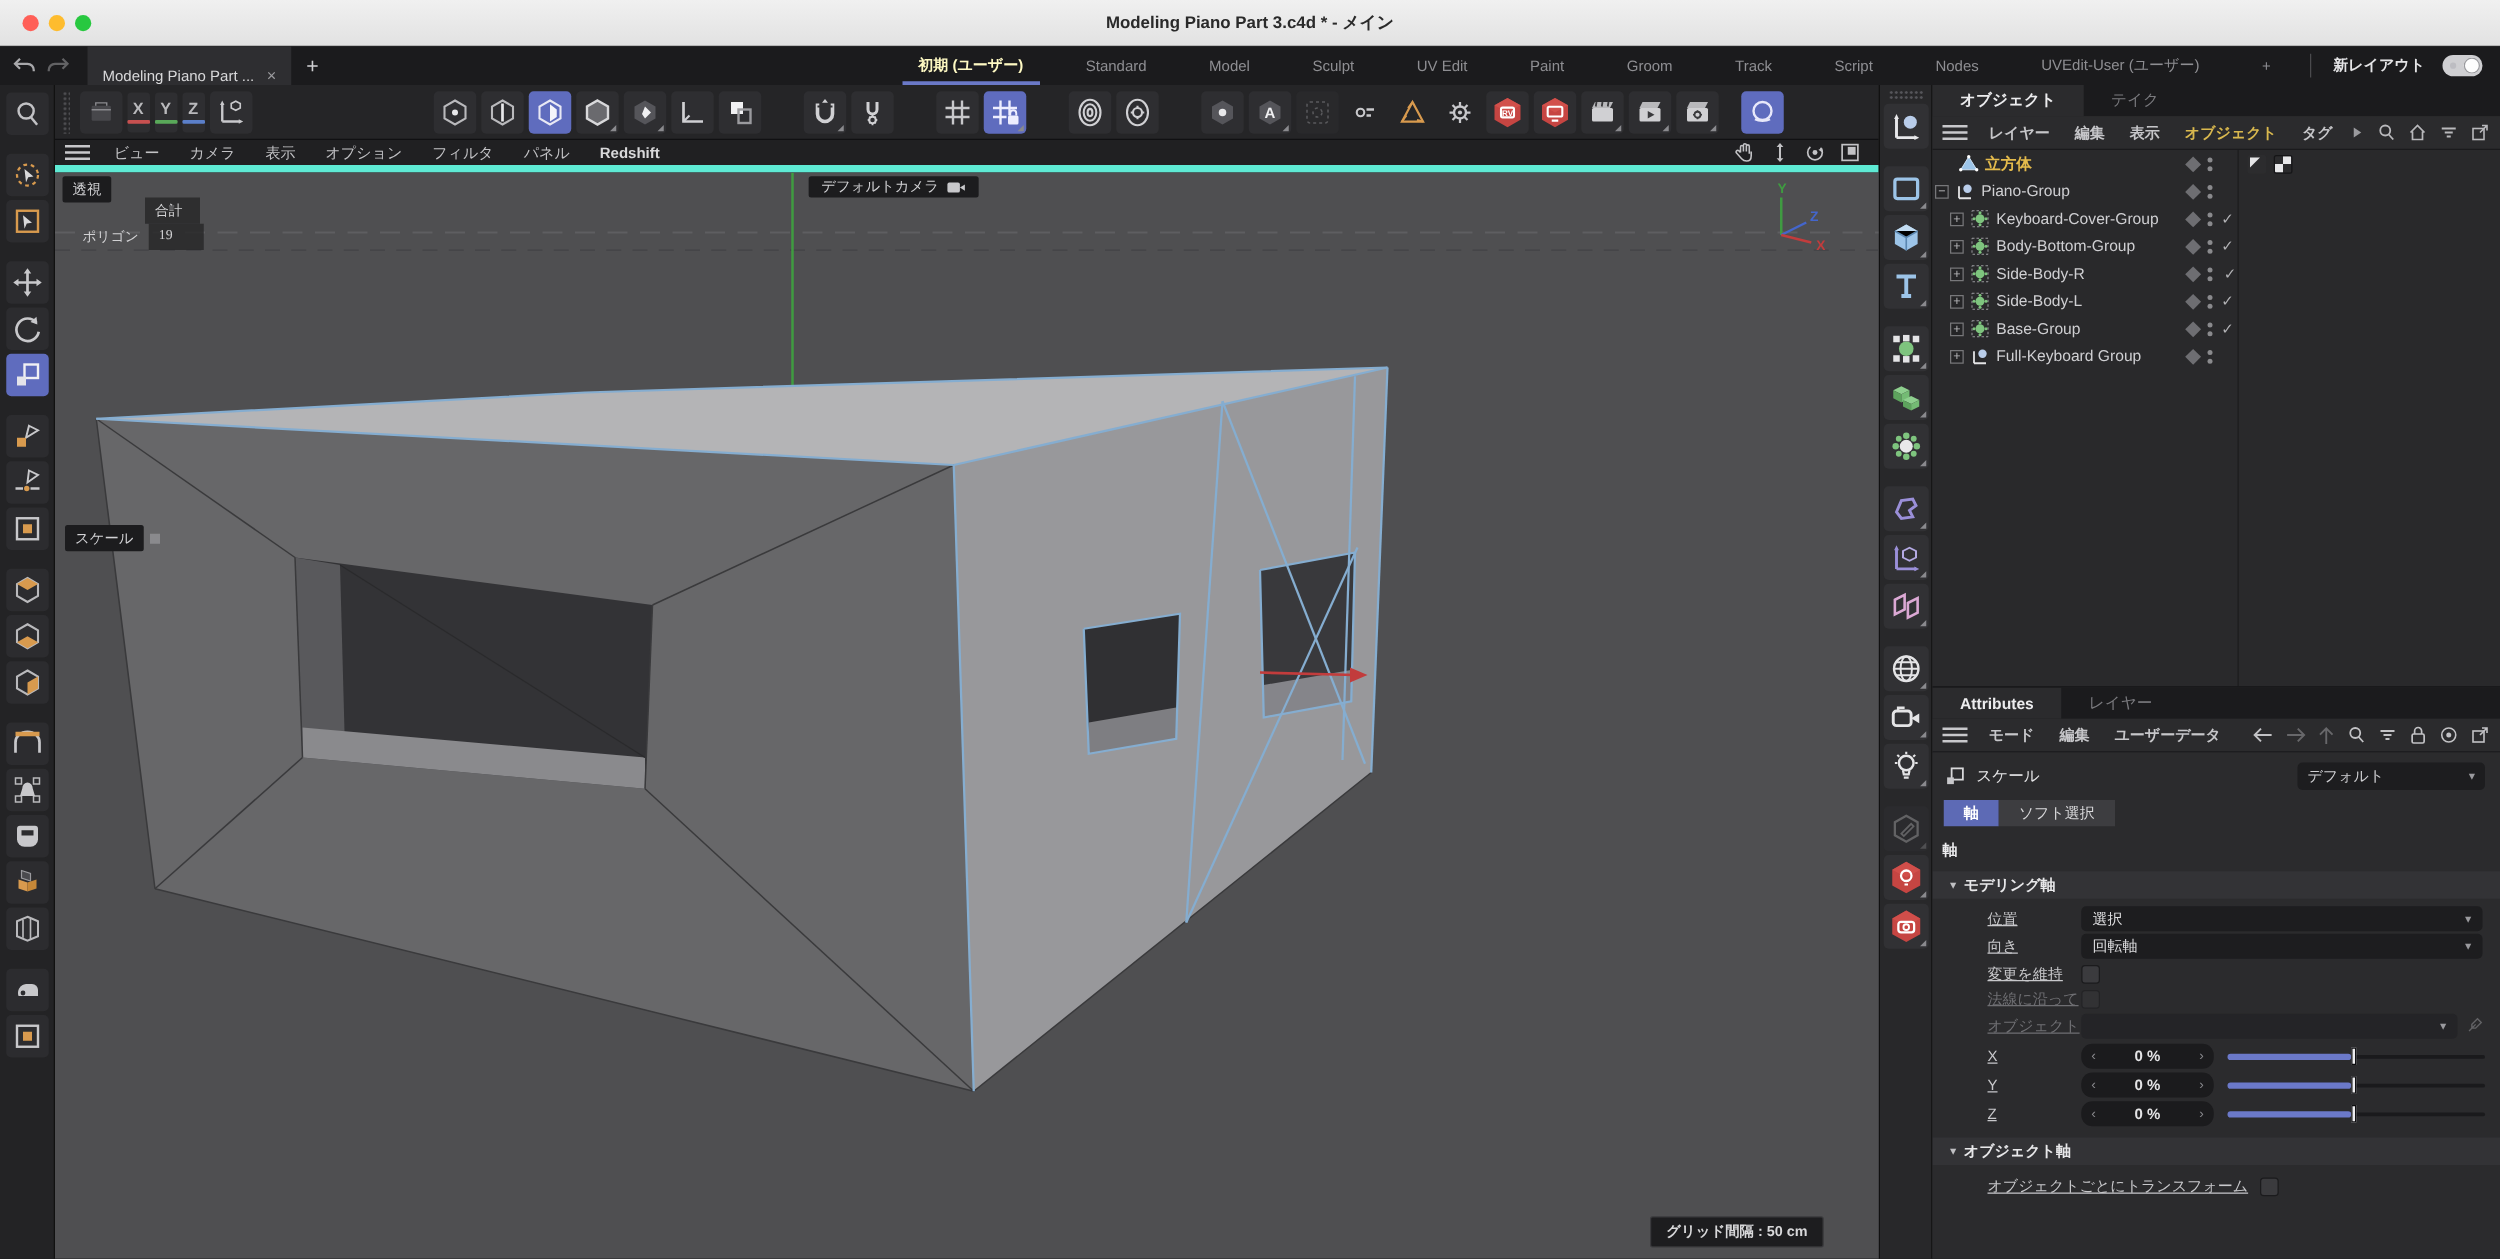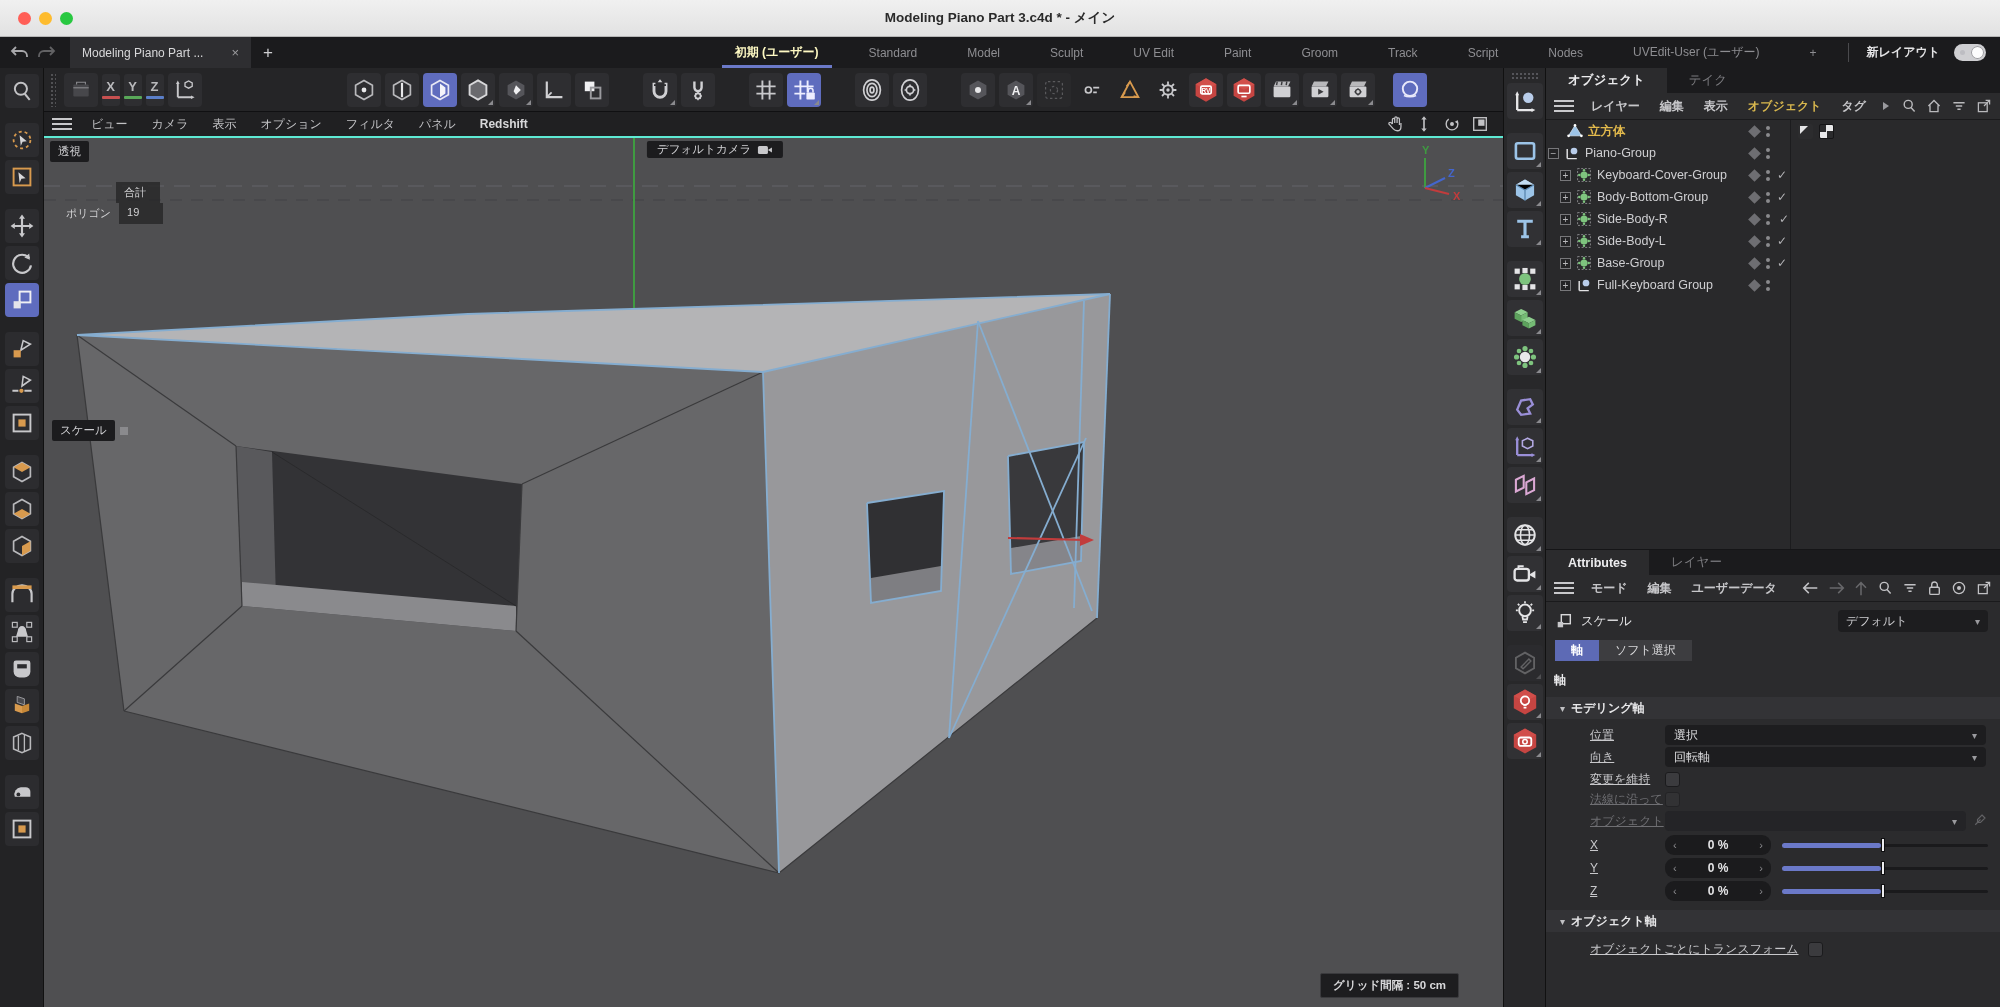--- a/index.html
+++ b/index.html
@@ -12,21 +12,21 @@
   display:flex; align-items:center; justify-content:center; position:relative; flex:0 0 auto; }
 .title { font-size:13.5px; font-weight:bold; color:#2a2a2a; }
 .lights { position:absolute; left:18px; top:12px; display:flex; gap:8px; }
 .light { width:13px; height:13px; border-radius:50%; }
 .l-close{ background:#ff5f57; } .l-min{ background:#febc2e; } .l-zoom{ background:#28c840; }
 
 
 .tabrow { height:31px; background:#1b1b1d; display:flex; align-items:stretch; flex:0 0 auto; position:relative; }
 .histbtns { display:flex; align-items:center; gap:6px; padding:0 10px; }
 .histbtns svg { display:block; }
-.doctab { background:#2e2e31; display:flex; align-items:center; gap:28px; padding:0 12px; margin-left:4px; }
+.doctab { background:#2e2e31; display:flex; align-items:flex-end; gap:10px; padding:0 12px; margin-left:4px; }
 .doctab .dlabel { font-size:12px; color:#d8d8da; }
 .doctab .close { color:#9c9c9f; font-size:13px; cursor:default; }
 .addtab { color:#cfcfd2; font-size:17px; display:flex; align-items:center; padding:0 12px; }
 .laytabs { margin-left:auto; display:flex; align-items:stretch; }
 .ltab { font-size:12px; color:#8e8e92; display:flex; align-items:center; padding:0 25px; position:relative; }
 .ltab.active { color:#fef9c3; font-weight:bold; }
 .ltab.active::after { content:""; position:absolute; left:12px; right:12px; bottom:0; height:3px; background:#6b79c8; }
 .laysep { width:1px; background:#4a4a4d; margin:6px 6px; }
 .newlayout { font-size:12px; color:#e4e4e6; font-weight:bold; display:flex; align-items:center; padding:0 12px; }
 .toggle { width:32px; height:17px; border-radius:9px; background:#cfcfd2; position:relative; align-self:center; margin:0 14px 0 2px; }
@@ -54,30 +54,30 @@
 .tb.dim { opacity:.45; }
 .tb .corner { position:absolute; right:2px; bottom:2px; width:0; height:0; border-left:5px solid transparent; border-bottom:5px solid #8a8a8e; }
 .axisbtn { width:30px; height:32px; border-radius:3px; background:#2e2e31; display:flex; flex-direction:column; align-items:center; justify-content:center; gap:3px; }
 .axisbtn .al { font-size:13px; font-weight:bold; color:#b9b9bc; line-height:1; }
 .axisbtn .bar { width:18px; height:3px; border-radius:1px; }
 .bar-x{ background:#c75050; } .bar-y{ background:#59a859; } .bar-z{ background:#5b7fc9; }
 .tbgap { width:26px; flex:0 0 auto; }
 .tbright { margin-left:auto; display:flex; gap:4px; align-items:center; margin-right:70px; }
 
 
-.vpmenu { height:26px; background:#202022; border-bottom:2px solid #5eead4; display:flex; align-items:center; gap:2px; padding:0 8px; flex:0 0 auto; }
+.vpmenu { height:26px; background:#202022; border-bottom:6px solid #5eead4; display:flex; align-items:center; gap:2px; padding:0 8px; flex:0 0 auto; }
 .vpmenu .mitem { font-size:12px; color:#c2c2c5; padding:0 11px; }
 .vpmenu .mitem.bold { font-weight:bold; color:#d8d8da; }
 .vpicons { margin-left:auto; display:flex; gap:10px; align-items:center; padding-right:6px; }
 
 
 .canvas { position:relative; flex:1; background:#4f4f51; overflow:hidden; }
 .scene { position:absolute; inset:0; }
 .chip { position:absolute; background:#1c1c1e; color:#d2d2d5; font-size:11.5px; padding:3px 8px; border-radius:2px; }
-.hud { position:absolute; left:14px; top:44px; font-size:11px; color:#d2d2d4; }
+.hud { position:absolute; left:14px; top:20px; font-size:11px; color:#d2d2d4;font-family:Liberation Serif, serif; }
 .hud .r { display:flex; }
 .hud .c { padding:3px 8px; background:#252527cc; min-width:44px; }
 .hud .lab { background:transparent; min-width:58px; }
 .camchip { position:absolute; top:3px; left:46%; transform:translateX(-50%); background:#1c1c1e; color:#d2d2d5; font-size:11.5px; padding:1px 10px; border-radius:2px; display:flex; align-items:center; gap:6px; }
 .gizmo { position:absolute; right:34px; top:6px; }
 .gizmo text { font-size:11px; font-weight:bold; }
 .tipchip { position:absolute; left:8px; top:282px; display:flex; align-items:center; gap:5px; }
 .tipchip .box { width:8px; height:8px; background:#8a8a8d; }
 .gridchip { position:absolute; right:44px; bottom:9px; background:#1d1d1f; border:1px solid #3a3a3d; color:#d8d8da; font-size:11.5px; font-weight:bold; padding:4px 12px; border-radius:2px; }
 

